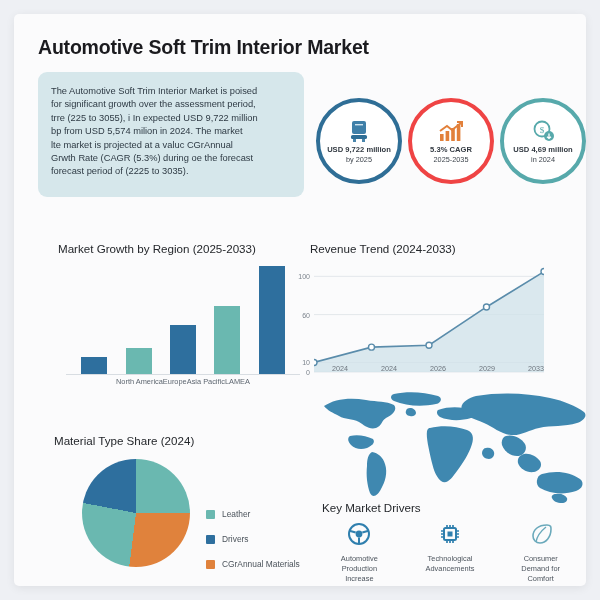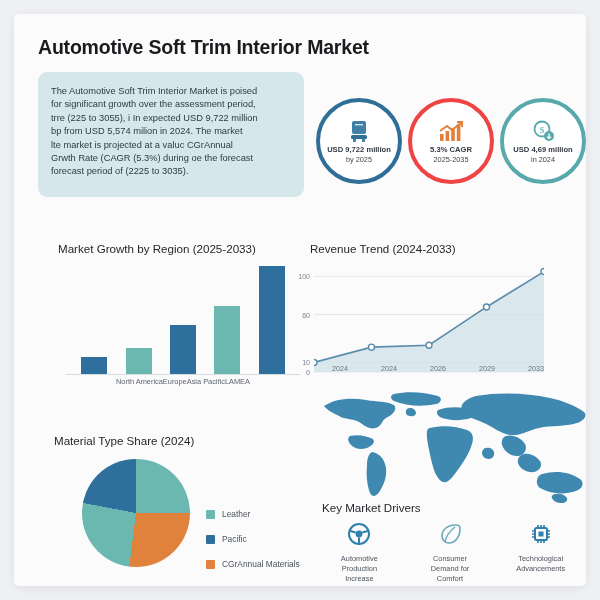--- a/index.html
+++ b/index.html
@@ -226,21 +226,21 @@
 
     <div class="panel-title" style="left:40px; top:420px;">Material Type Share (2024)</div>
     <div class="pie" id="pieEl" style="background: conic-gradient(rgb(106, 184, 176) 0deg, rgb(106, 184, 176) 90deg, rgb(224, 130, 60) 90deg, rgb(224, 130, 60) 187.2deg, rgb(106, 184, 176) 187.2deg, rgb(106, 184, 176) 280.8deg, rgb(46, 111, 158) 280.8deg, rgb(46, 111, 158) 360deg);"></div>
     <div class="pie-legend" id="pieLegend">
         <div class="leg-row">
           <span class="leg-sw" style="background: rgb(106, 184, 176);"></span>
           <span class="leg-tx">Leather</span>
         </div>
         <div class="leg-row">
           <span class="leg-sw" style="background: rgb(46, 111, 158);"></span>
-          <span class="leg-tx">Pacific</span>
+          <span class="leg-tx">Drivers</span>
         </div>
         <div class="leg-row">
           <span class="leg-sw" style="background: rgb(224, 130, 60);"></span>
           <span class="leg-tx">CGrAnnual Materials</span>
         </div>
       </div>
 
     <div class="map">
       <svg width="278" height="112" viewBox="0 0 278 112">
         <g fill="#3f88b0">
@@ -273,39 +273,39 @@
           </svg>
         </span>
         <div class="driver-label">Automotive
 Production
 Increase</div>
       </div>
 
       <div class="driver">
         <span>
           <svg width="24" height="24" viewBox="0 0 24 24">
-            <path d="M18 3C9 3 4 8 4 14c0 4 3 7 7 7 6 0 11-6 11-14 0-2 0-4-4-4z" fill="none" stroke="#6aa9bb" stroke-width="1.6"></path>
-            <path d="M17 5C12 9 8 14 7 20" stroke="#6aa9bb" stroke-width="1.4" fill="none"></path>
-          </svg>
-        </span>
-        <div class="driver-label">Consumer
-Demand for
-Comfort</div>
-      </div>
-
-      <div class="driver">
-        <span>
-          <svg width="24" height="24" viewBox="0 0 24 24">
             <rect x="6" y="6" width="12" height="12" rx="1.5" fill="none" stroke="#2f7fae" stroke-width="2"></rect>
             <rect x="9.5" y="9.5" width="5" height="5" fill="#2f7fae"></rect>
             <g stroke="#2f7fae" stroke-width="1.7">
               <path d="M9 6V3M12 6V3M15 6V3M9 21v-3M12 21v-3M15 21v-3M6 9H3M6 12H3M6 15H3M21 9h-3M21 12h-3M21 15h-3"></path>
             </g>
           </svg>
         </span>
         <div class="driver-label">Technological
 Advancements</div>
       </div>
 
+      <div class="driver">
+        <span>
+          <svg width="24" height="24" viewBox="0 0 24 24">
+            <path d="M18 3C9 3 4 8 4 14c0 4 3 7 7 7 6 0 11-6 11-14 0-2 0-4-4-4z" fill="none" stroke="#6aa9bb" stroke-width="1.6"></path>
+            <path d="M17 5C12 9 8 14 7 20" stroke="#6aa9bb" stroke-width="1.4" fill="none"></path>
+          </svg>
+        </span>
+        <div class="driver-label">Consumer
+Demand for
+Comfort</div>
+      </div>
+
     </div>
 
   </div>
 </div>
 
 </body></html>

